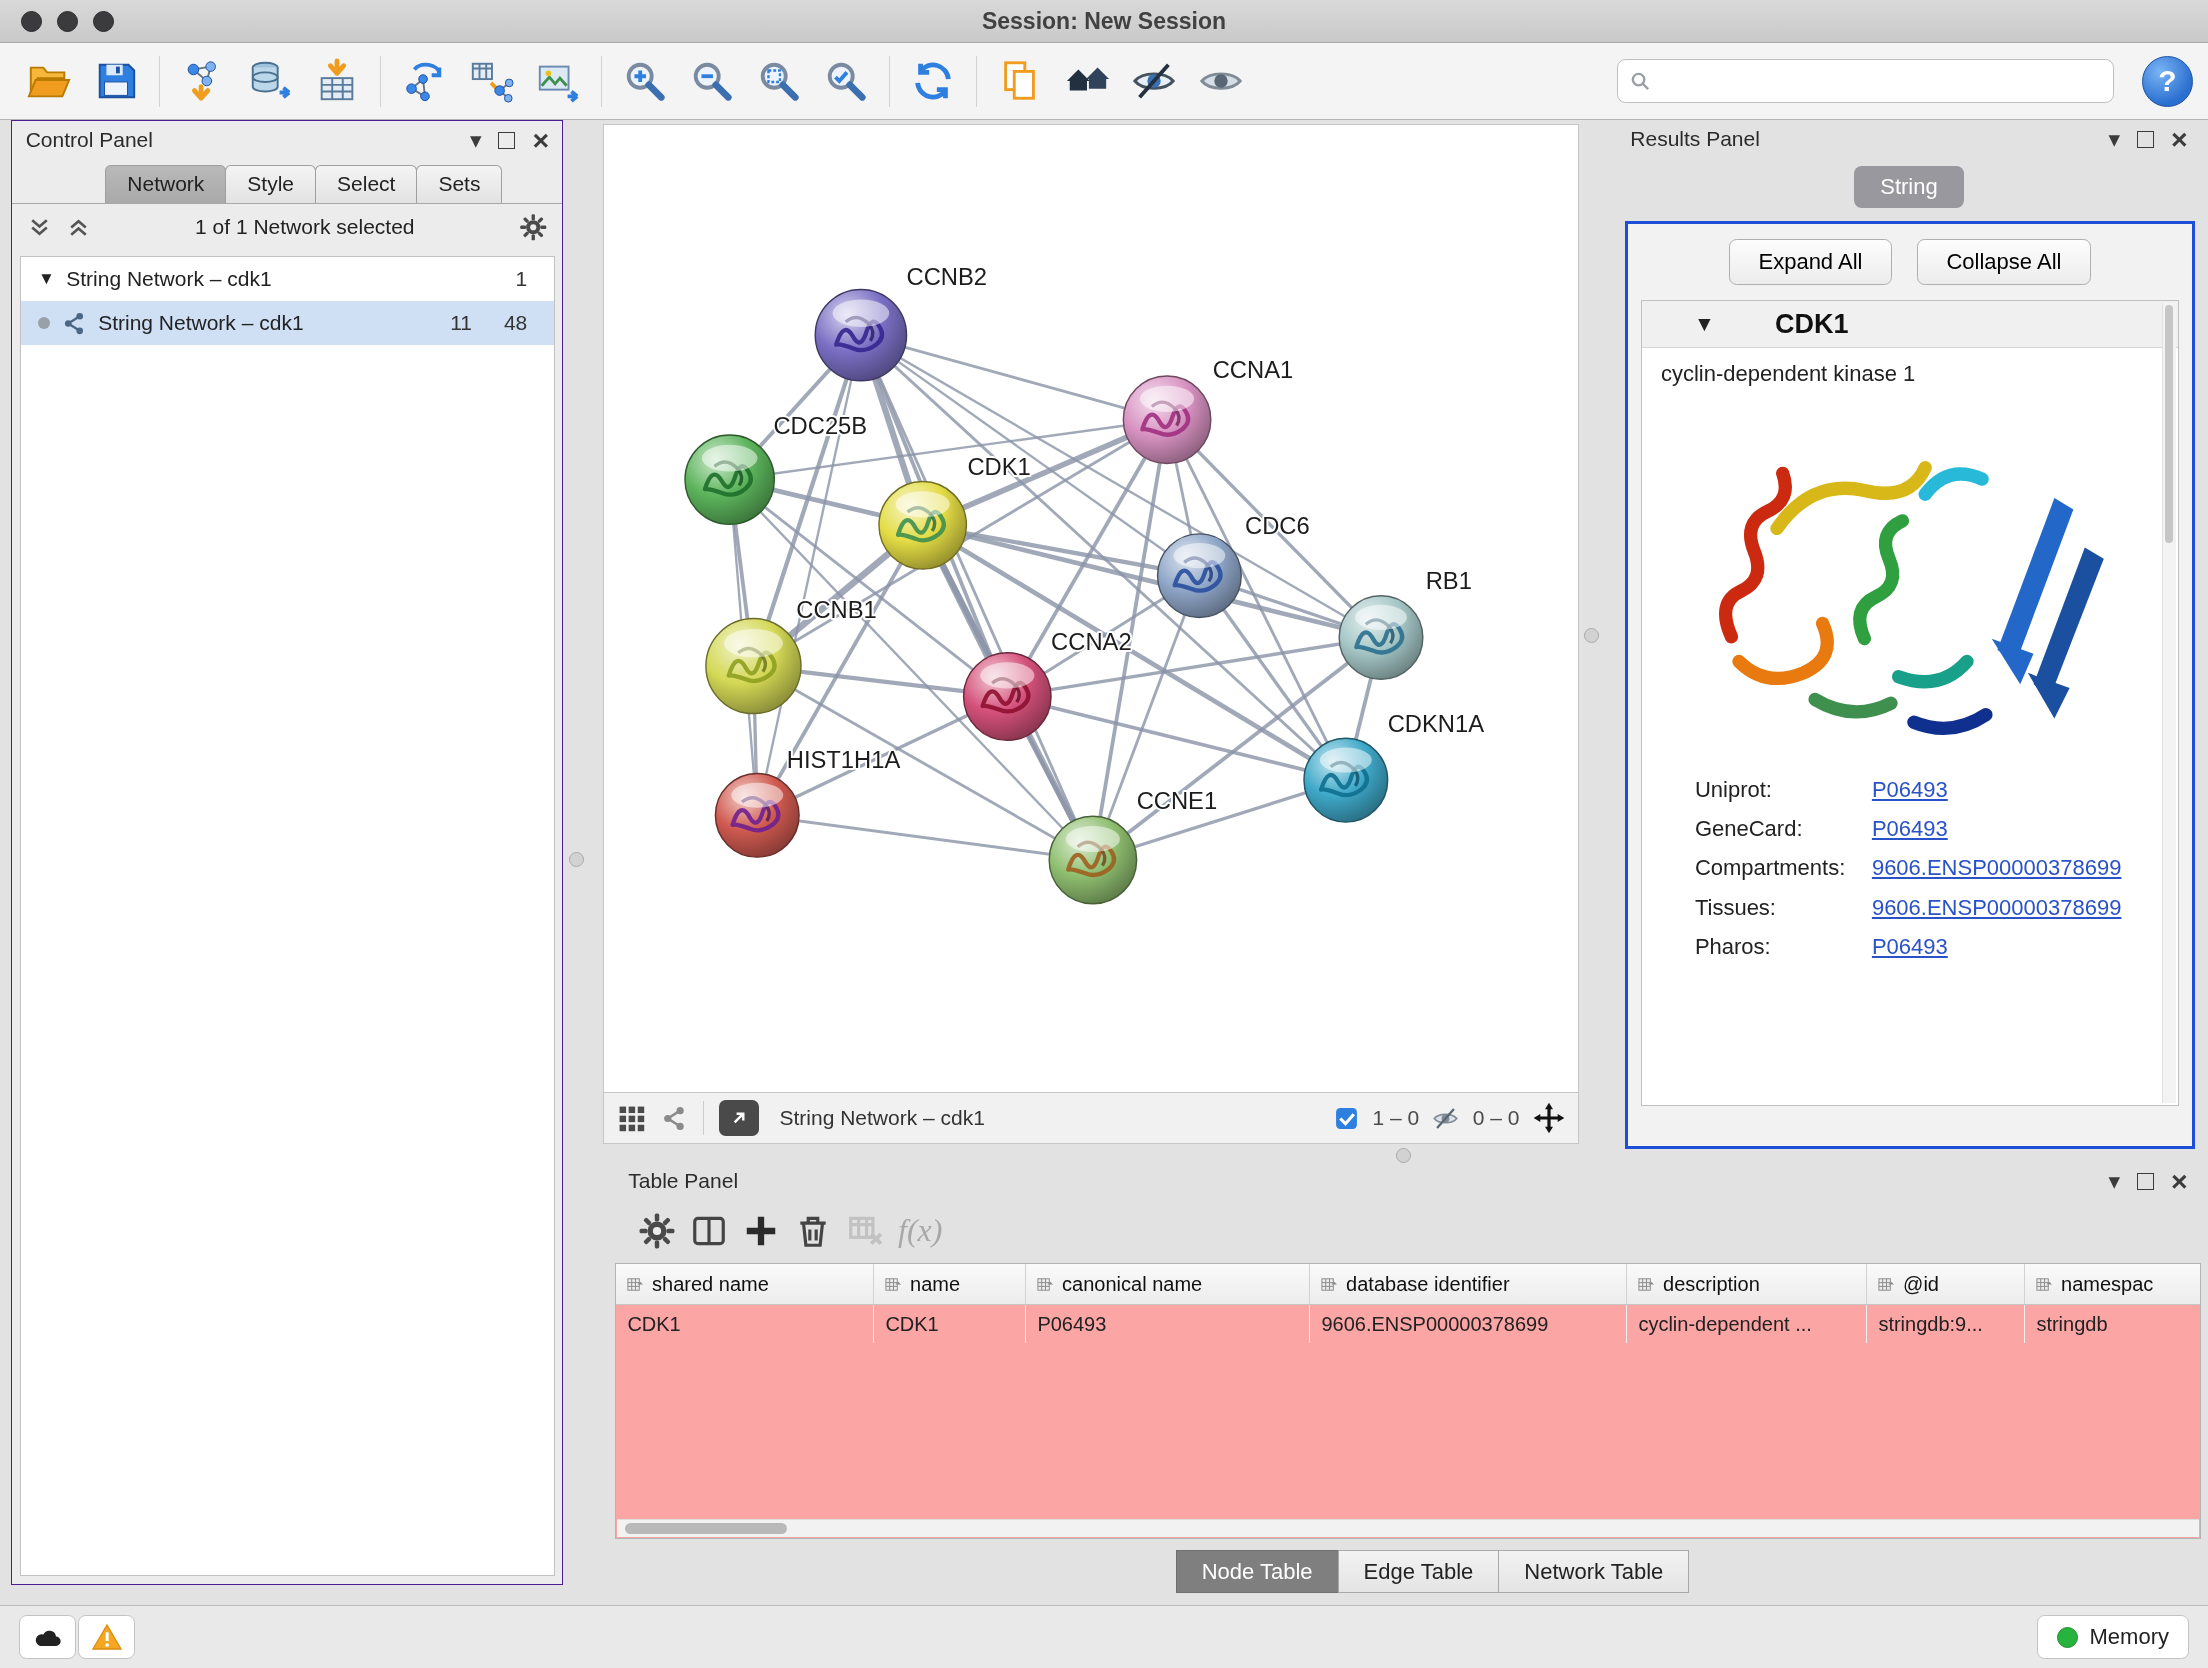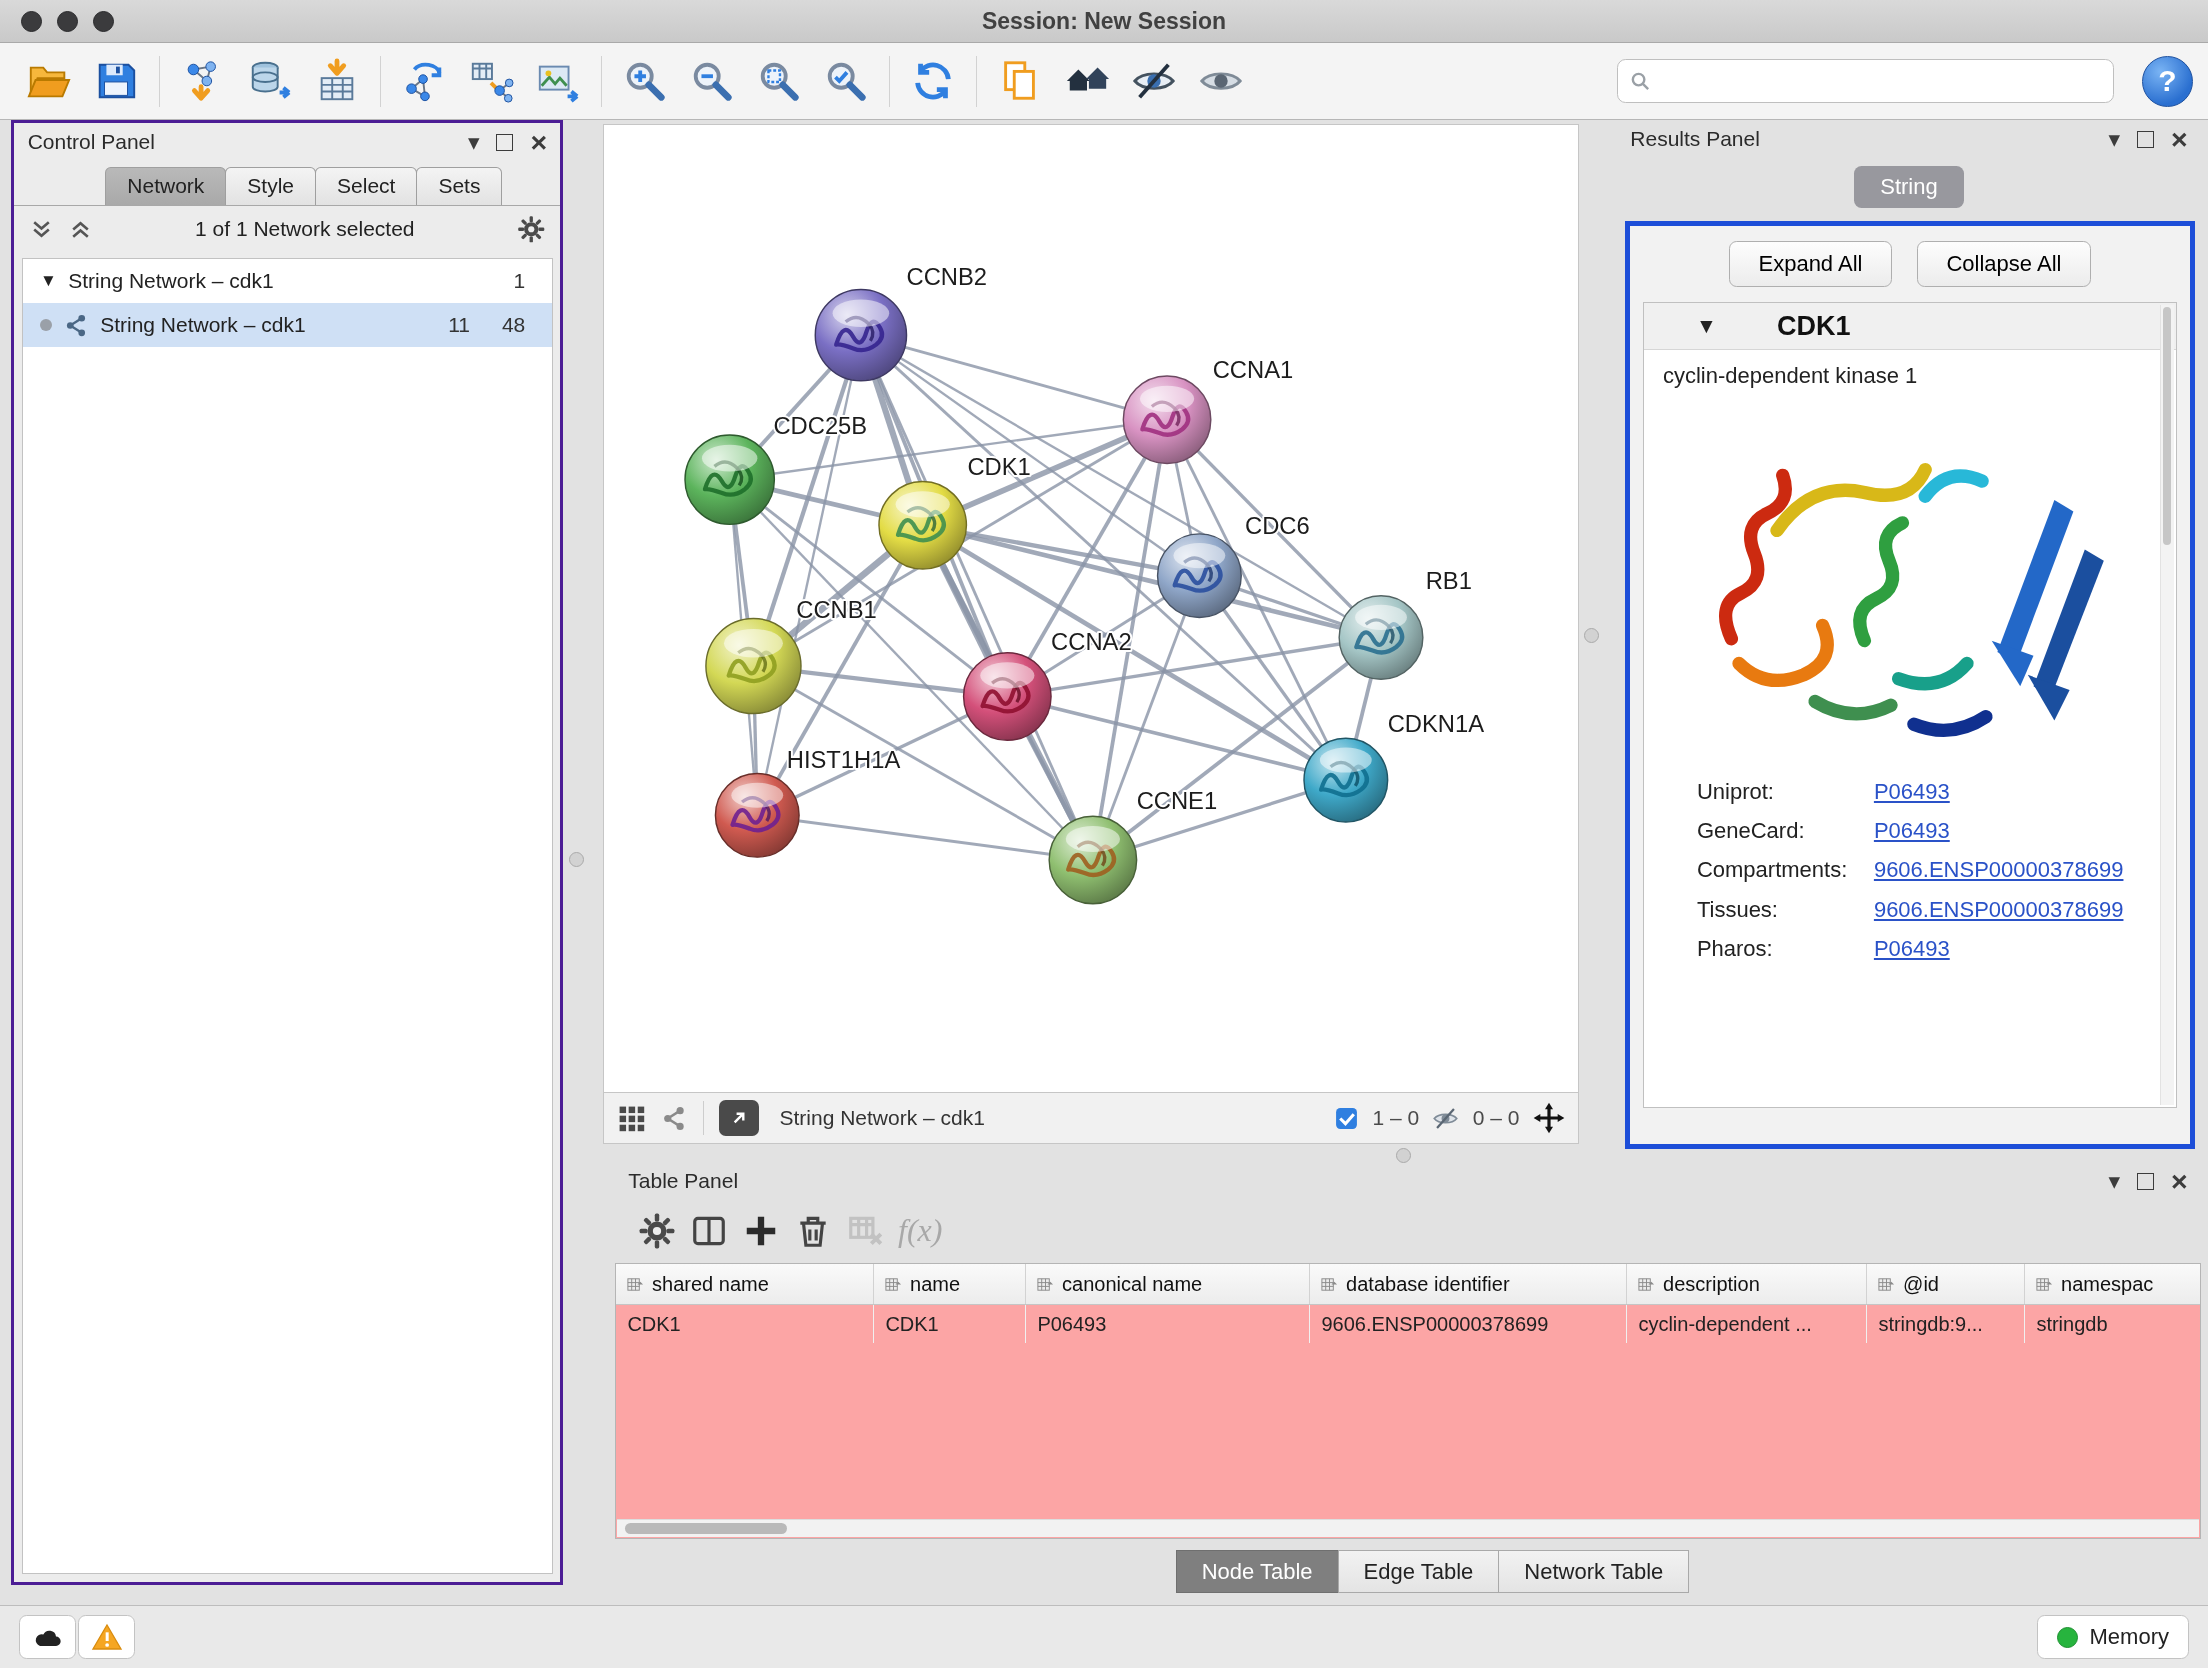--- a/index.html
+++ b/index.html
@@ -18,21 +18,21 @@
   .search-box{margin-left:auto;width:472px;height:42px;background:#fff;border:1px solid #bfbfbf;border-radius:8.6px;display:flex;align-items:center;padding:0 11.4px;gap:9.5px;}
   .search-box input{border:none;outline:none;flex:1;font-size:21px;background:transparent;}
   .help-btn{width:49px;height:49px;margin-left:28.5px;border-radius:50%;background:radial-gradient(circle at 35% 30%,#7ab4f4,#2a6fd0 70%);color:#fff;font-size:30px;font-weight:bold;display:flex;align-items:center;justify-content:center;border:1px solid #1b4f9f;}
   
   .panel-header{height:38px;display:flex;align-items:center;padding:0 13.3px;font-size:21px;color:#2b2b2b;}
   .ph-icons{margin-left:auto;display:flex;align-items:center;gap:17px;color:#3c3c3c;}
   .ph-tri{font-size:23px;line-height:1;}
   .ph-max{width:17px;height:17px;border:1.9px solid #3c3c3c;display:inline-block;box-sizing:border-box;}
   .ph-close{font-size:28.5px;font-weight:bold;line-height:1;}
   
-  #control-panel{position:absolute;left:11.4px;top:120px;width:552px;height:1465px;background:#ececec;border:3px solid #4c1d95;box-sizing:border-box;}
+  #control-panel{position:absolute;left:11.4px;top:120px;width:552px;height:1465px;background:#ececec;border:1px solid #4c1d95;box-sizing:border-box;}
   .cp-tabs{display:flex;justify-content:center;align-items:flex-end;height:44px;border-bottom:1px solid #a8a8a8;}
   .cp-tab{font-size:21px;padding:6.7px 21px;background:linear-gradient(#f4f4f4,#e2e2e2);border:1px solid #9f9f9f;border-bottom:none;margin-right:-1px;border-radius:5.7px 5.7px 0 0;}
   .cp-tab.selected{background:linear-gradient(#b9b9b9,#a9a9a9);margin-left:32px;}
   .cp-subheader{height:46px;display:flex;align-items:center;padding:0 15px;font-size:21px;gap:13.3px;}
   .cp-subheader .lbl{margin:0 auto;}
   .cp-tree{position:absolute;left:7.6px;right:7.6px;top:135px;bottom:7.6px;background:#fff;border:1px solid #c2c2c2;}
   .tree-row{height:44px;display:flex;align-items:center;font-size:21px;padding:0 17px;gap:11.4px;}
   .tree-row.selected{background:#cfe0f5;}
   .tree-count{margin-left:auto;color:#333;display:flex;gap:32px;padding-right:9.5px;}
   .tree-dot{width:12.4px;height:12.4px;border-radius:50%;background:#9aa0a8;}
@@ -42,21 +42,21 @@
   #net-svg{position:absolute;inset:0;}
   .node-label{font:25px "Liberation Sans",sans-serif;fill:#1c1c1c;paint-order:stroke;stroke:#ffffff;stroke-width:4px;stroke-linejoin:round;}
   #canvas-bar{position:absolute;left:603px;top:1093px;width:976px;height:51px;background:#f1f1f1;border:1px solid #c6c6c6;border-top:none;box-sizing:border-box;display:flex;align-items:center;padding:0 13.3px;gap:15px;}
   .cb-title{font-size:21px;color:#333;margin-left:5.7px;}
   .cb-right{margin-left:auto;display:flex;align-items:center;gap:13.3px;font-size:21px;color:#4a4a4a;}
   .cb-darkbtn{width:40px;height:36px;background:#4a4a4a;border-radius:6.7px;display:flex;align-items:center;justify-content:center;}
   .cb-sep{width:1px;height:34px;background:#cdcdcd;}
   
   #results-panel{position:absolute;left:1617px;top:120px;width:584px;height:1035px;}
   .string-badge{width:110px;height:42px;margin:7.6px auto 11.4px;background:#98989e;border-radius:7.6px;color:#fff;font-size:22px;display:flex;align-items:center;justify-content:center;}
-  .results-box{position:absolute;left:7.6px;right:5.7px;top:101px;height:928px;background:#f2f2f2;border:5px solid #1d4ed8;box-sizing:border-box;padding:13.3px;}
+  .results-box{position:absolute;left:7.6px;right:5.7px;top:101px;height:928px;background:#f2f2f2;border:3px solid #1d4ed8;box-sizing:border-box;padding:13.3px;}
   .rb-buttons{display:flex;justify-content:center;gap:25px;margin:1.9px 0 15px;}
   .rb-btn{height:46px;padding:0 28.5px;font-size:22px;background:linear-gradient(#fdfdfd,#ececec);border:1px solid #afafaf;border-radius:7.6px;}
   .accordion{position:relative;background:#fff;border:1px solid #c0c0c0;height:804px;overflow:hidden;}
   .acc-header{height:46px;background:#f0f0f0;border-bottom:1px solid #d6d6d6;display:flex;align-items:center;position:relative;}
   .acc-tri{position:absolute;left:52px;font-size:21px;color:#222;}
   .acc-title{position:absolute;left:133px;font-size:27px;font-weight:bold;color:#111;}
   .acc-desc{font-size:22px;color:#222;padding:13.3px 19px 3.8px;}
   .protein-img{display:block;margin:7.6px auto 0;}
   .crosslinks-title{font-size:24px;font-weight:bold;padding:21px 0 5.7px 27px;}
   .cl-row{display:flex;align-items:center;font-size:22px;padding:6.7px 13.3px 6.7px 53px;}

